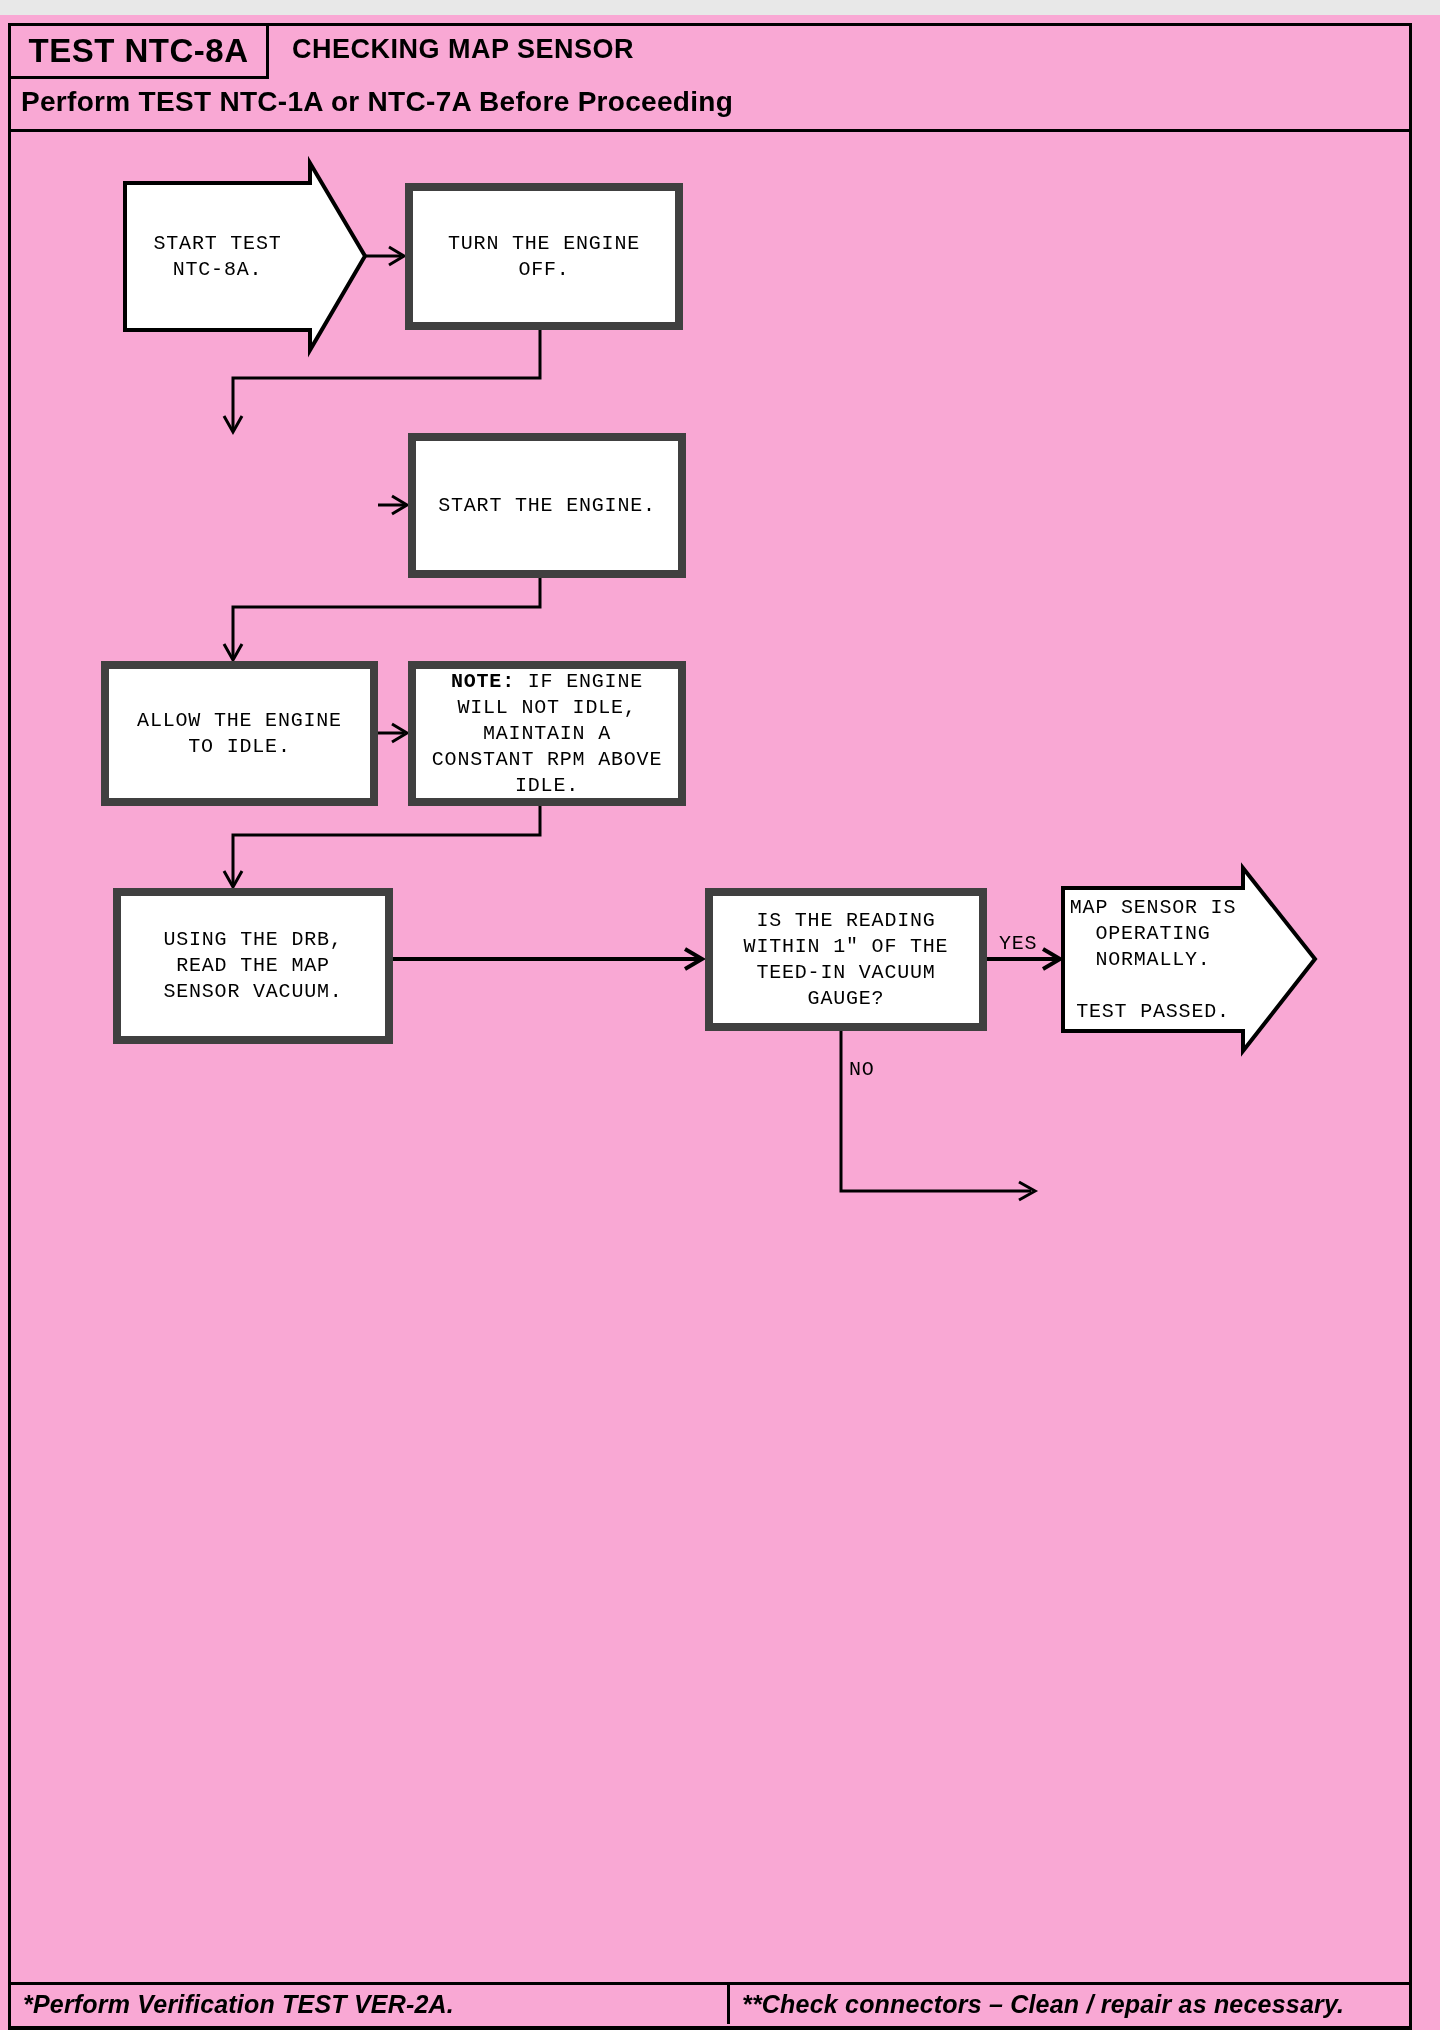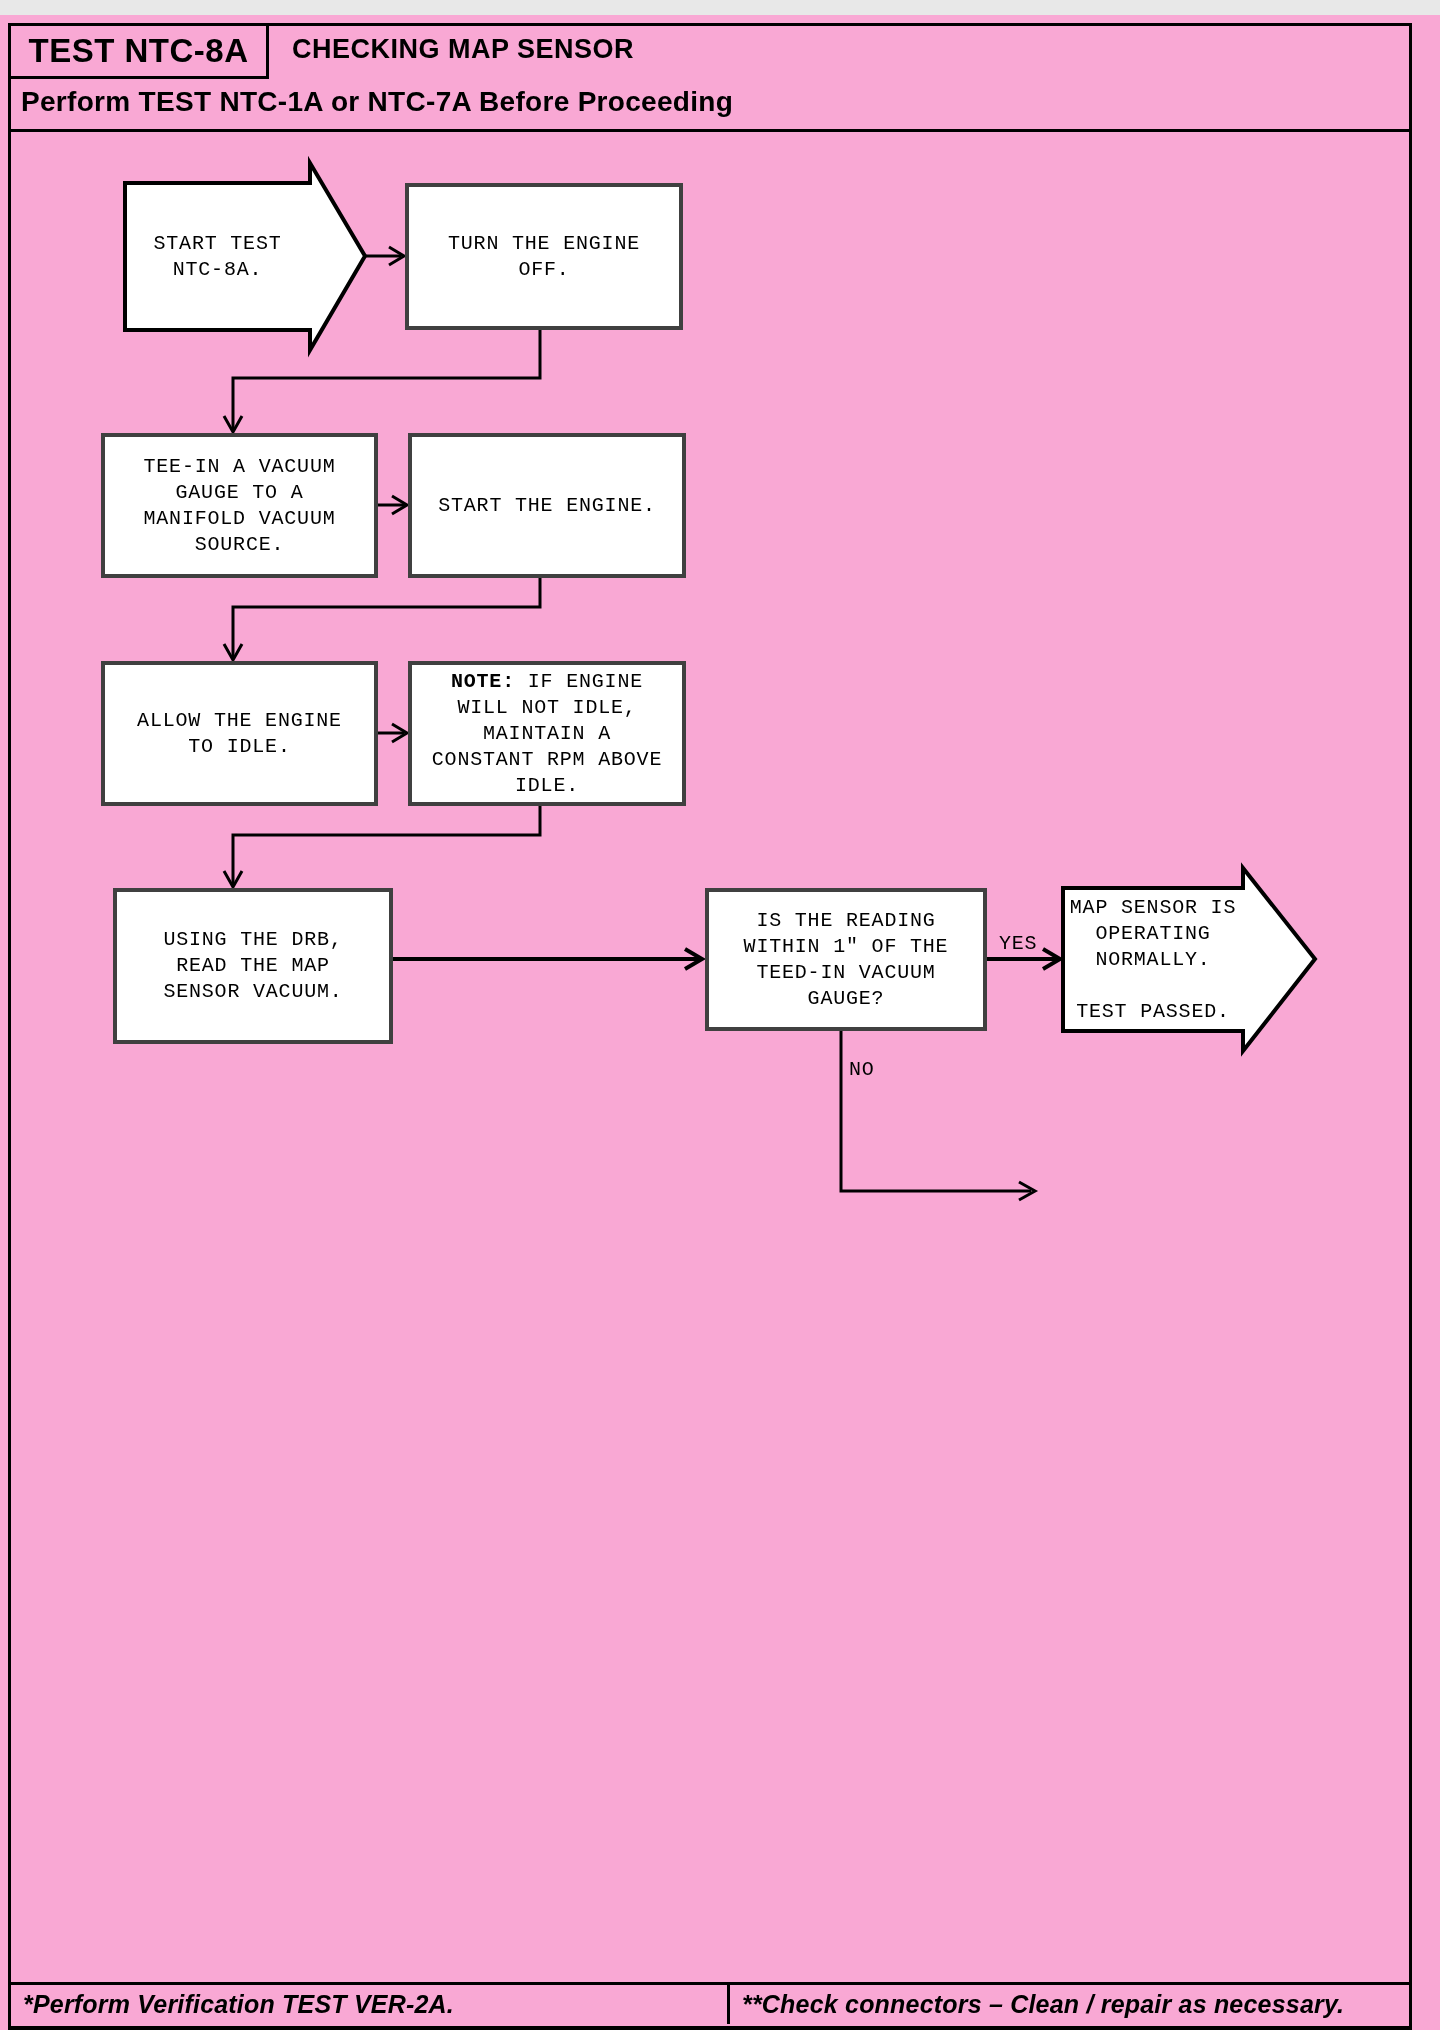--- a/index.html
+++ b/index.html
@@ -13,21 +13,21 @@
               border:3px solid #000;box-sizing:border-box;display:flex;
               align-items:center;justify-content:center;}
   .testid-box span{font-size:33px;font-weight:bold;letter-spacing:0.5px;}
   .map-title{position:absolute;left:281px;top:8px;font-size:27px;font-weight:bold;letter-spacing:0.5px;}
   .row2{position:relative;height:57px;border-bottom:3px solid #000;box-sizing:border-box;
         display:flex;align-items:center;padding-left:10px;}
   .row2 span{font-size:28px;font-weight:bold;letter-spacing:0.3px;}
   
   .flow{position:relative;width:1398px;height:1850px;}
   .flow svg{position:absolute;left:0;top:0;}
-  .fbox{position:absolute;border:4px solid #404040;box-sizing:border-box;background:#fff;
+  .fbox{position:absolute;border:8px solid #404040;box-sizing:border-box;background:#fff;
         display:flex;flex-direction:column;align-items:center;justify-content:center;
         font-family:"Liberation Mono","DejaVu Sans Mono",monospace;
         font-size:20px;letter-spacing:0.8px;text-align:center;}
   .ftext{position:absolute;display:flex;flex-direction:column;align-items:center;justify-content:center;
          font-family:"Liberation Mono","DejaVu Sans Mono",monospace;
          font-size:20px;letter-spacing:0.8px;text-align:left;}
   .fl{line-height:26px;min-height:26px;white-space:nowrap;}
   .mono-label{position:absolute;font-family:"Liberation Mono","DejaVu Sans Mono",monospace;
               font-size:20px;letter-spacing:0.8px;line-height:24px;}
   .bold{font-weight:bold;}
@@ -98,26 +98,20 @@
       <div class="ftext" style="left:114px;top:51px;width:185px;height:147px;">
         <div class="fl">START TEST</div>
         <div class="fl">NTC-8A.</div>
       </div>
 
       <div class="fbox" style="left:394px;top:51px;width:278px;height:147px;">
         <div class="fl">TURN THE ENGINE</div>
         <div class="fl">OFF.</div>
       </div>
 
-      <div class="fbox" style="left:90px;top:301px;width:277px;height:145px;">
-        <div class="fl">TEE-IN A VACUUM</div>
-        <div class="fl">GAUGE TO A</div>
-        <div class="fl">MANIFOLD VACUUM</div>
-        <div class="fl">SOURCE.</div>
-      </div>
 
       <div class="fbox" style="left:397px;top:301px;width:278px;height:145px;">
         <div class="fl">START THE ENGINE.</div>
       </div>
 
       <div class="fbox" style="left:90px;top:529px;width:277px;height:145px;">
         <div class="fl">ALLOW THE ENGINE</div>
         <div class="fl">TO IDLE.</div>
       </div>
 

